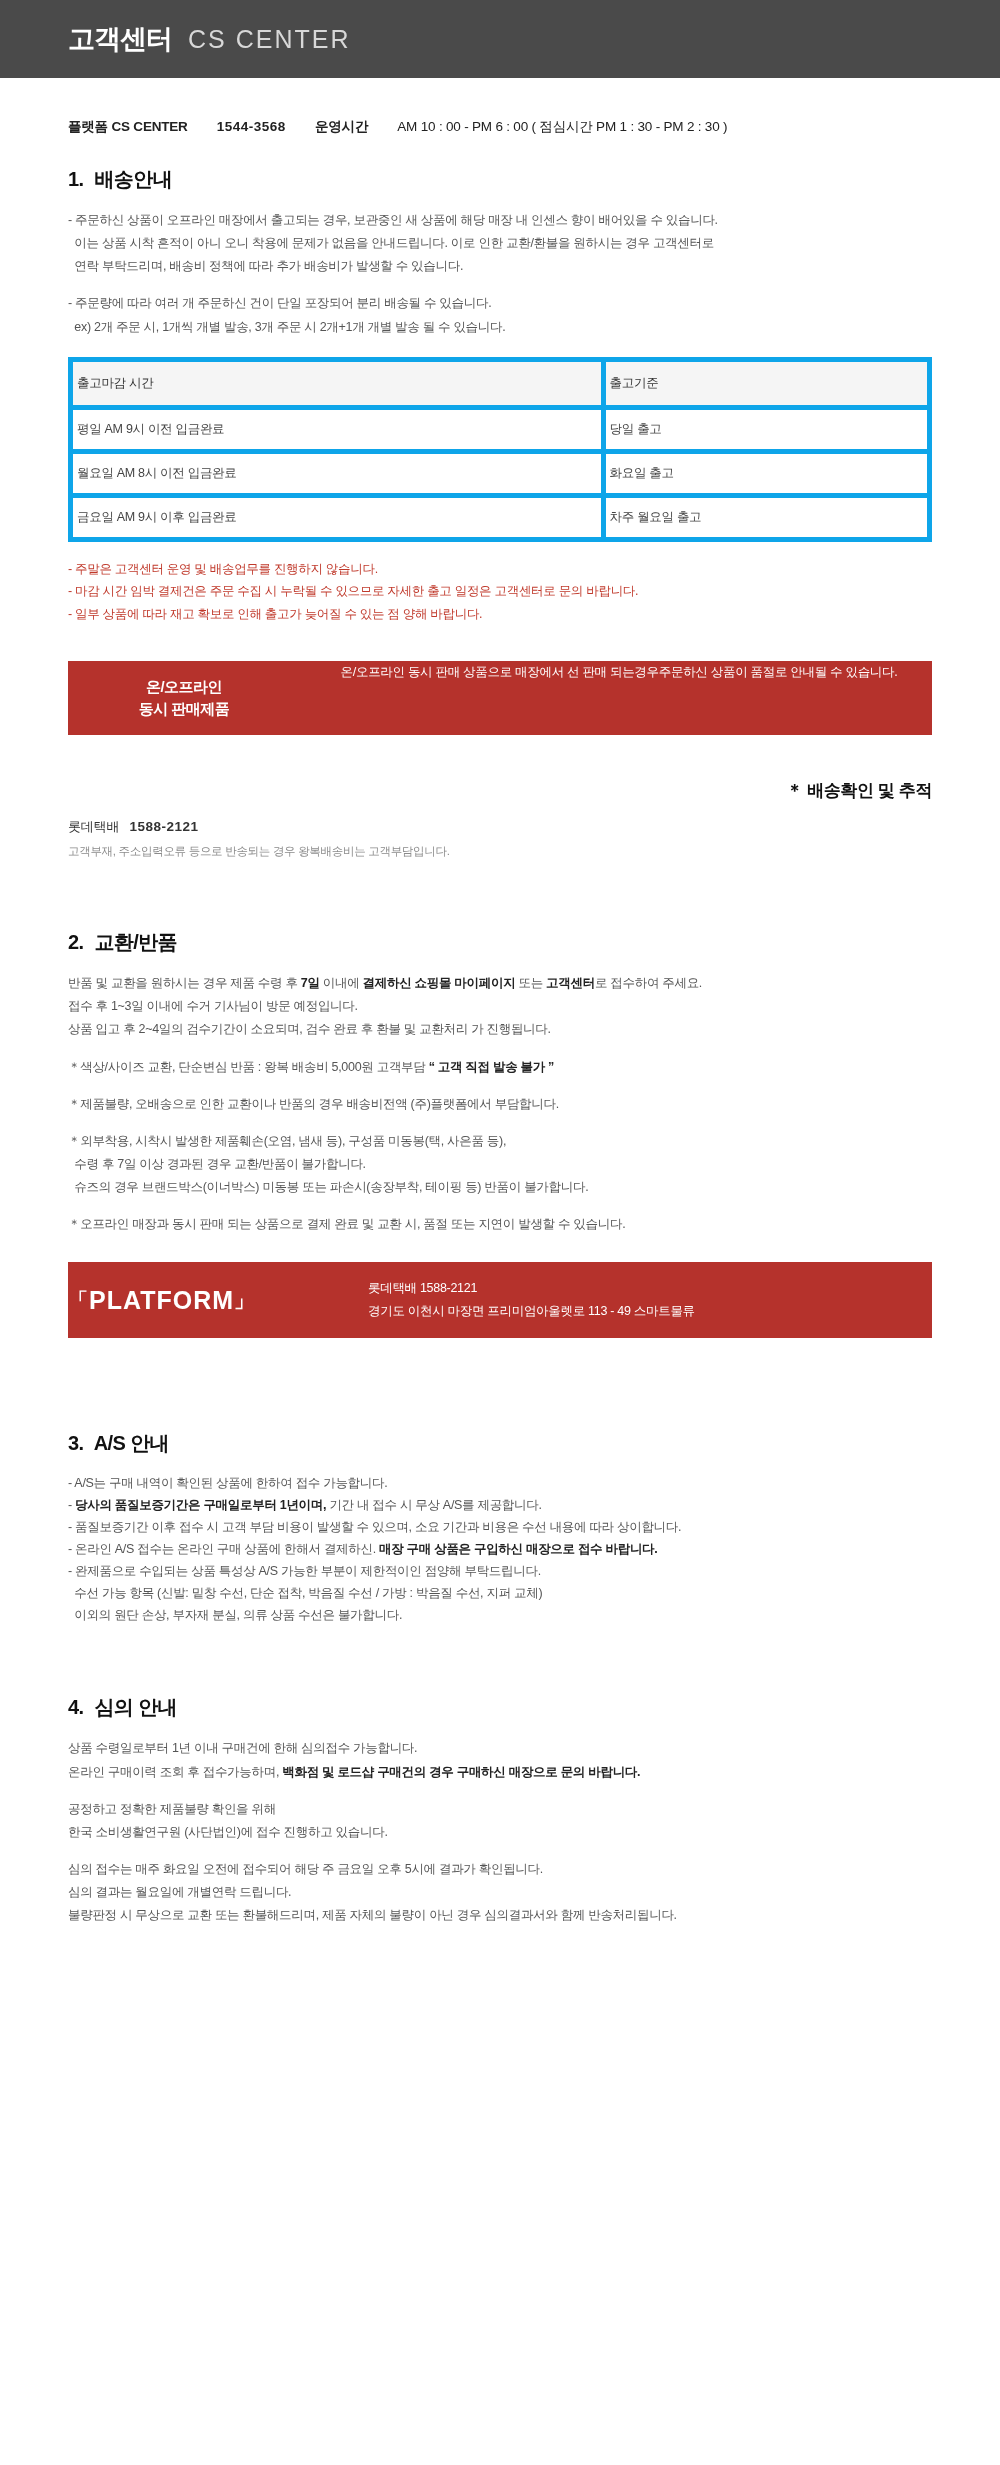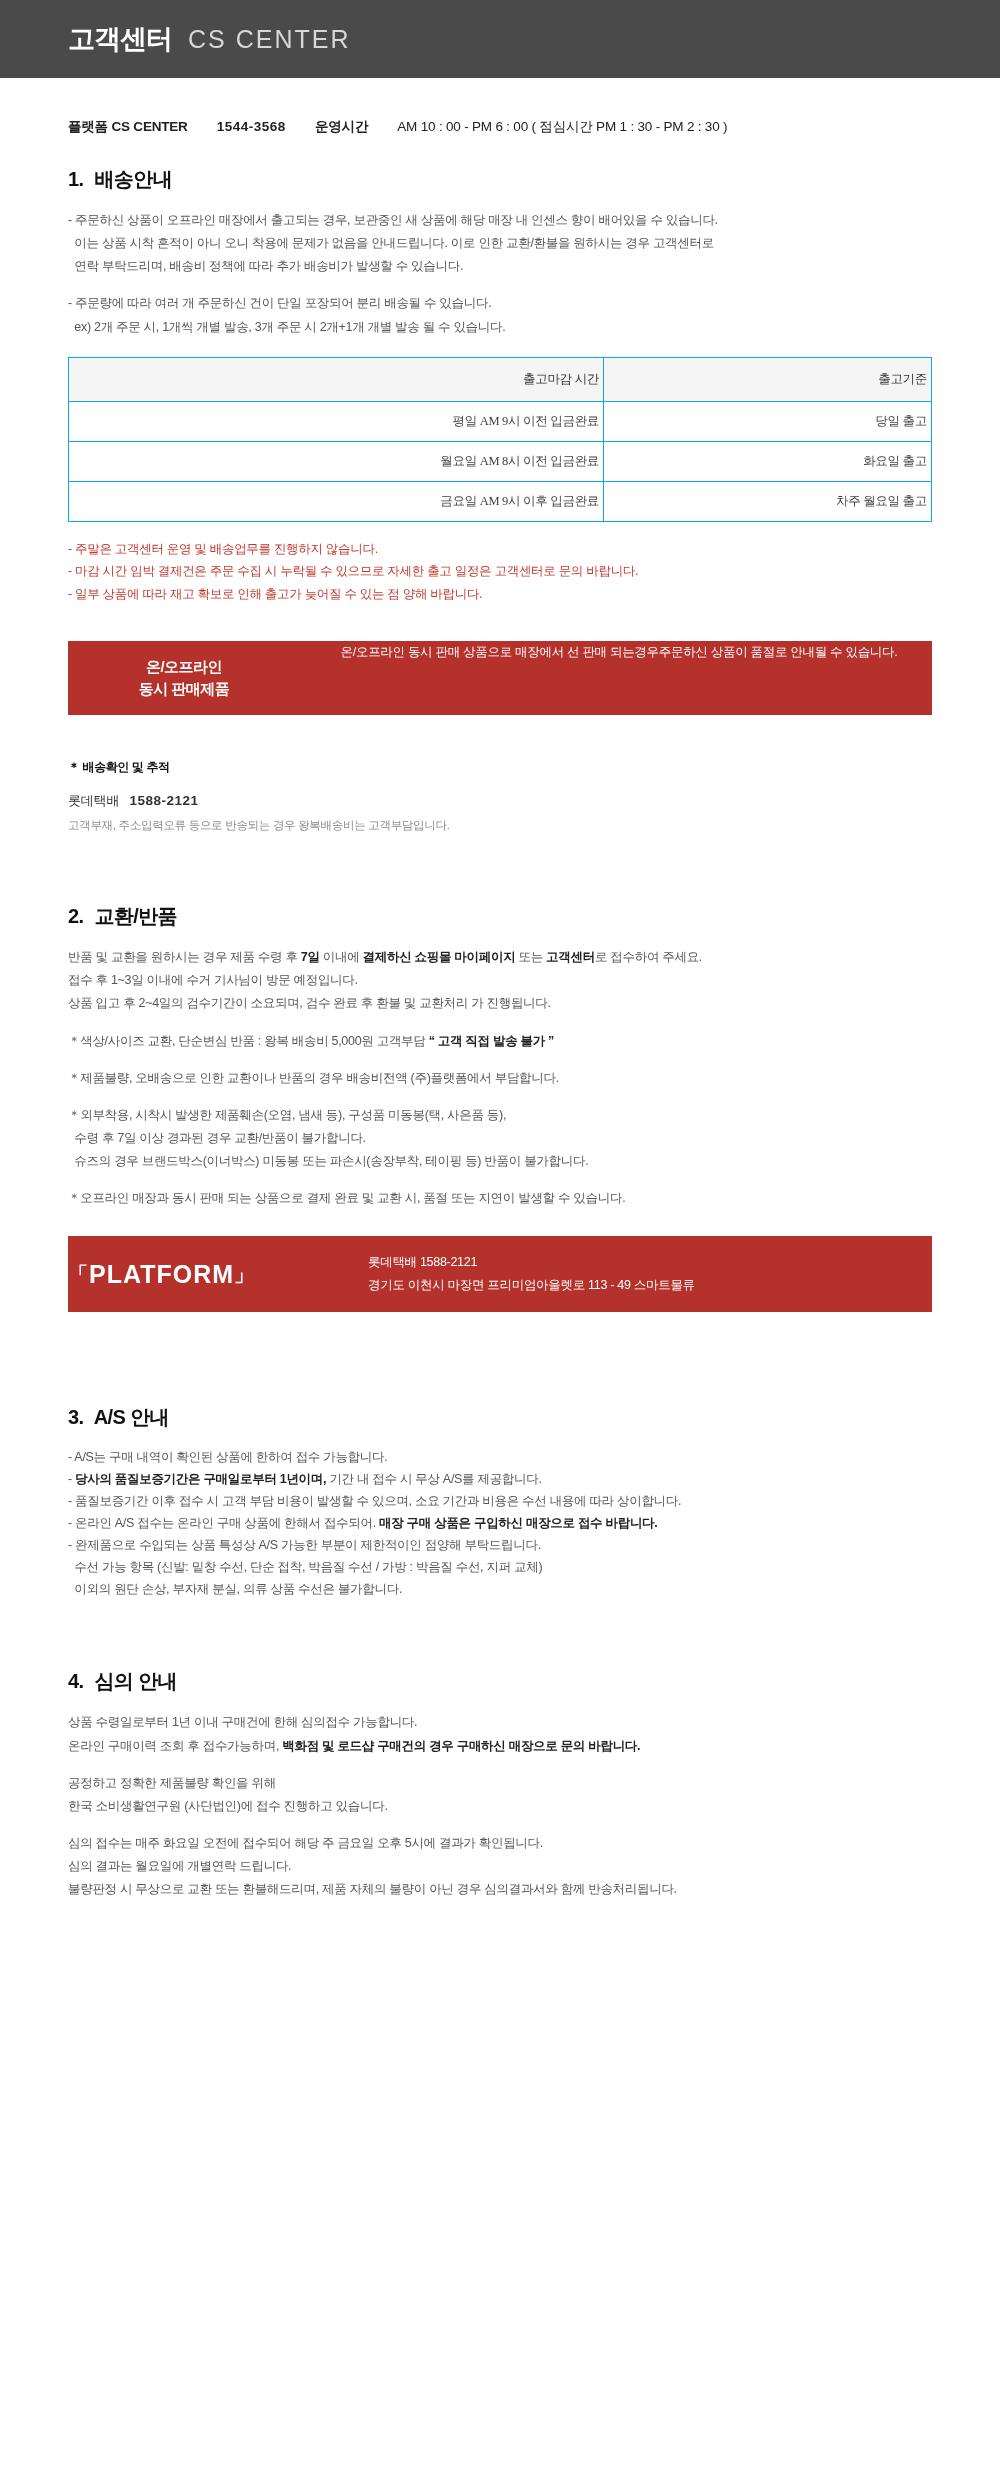--- a/index.html
+++ b/index.html
@@ -79,25 +79,24 @@
 
   
   table.ship {
     width: 100%;
     border-collapse: collapse;
     margin: 18px 0 16px 0;
     font-size: 12.5px;
     color: #444;
   }
   table.ship th, table.ship td {
-    border: 1px solid #0ea5e9;
-    text-align: right;
+    border: 5px solid #0ea5e9;
+    text-align: left;
     padding: 11px 4px;
     letter-spacing: -0.3px;
-    font-family: Liberation Serif, serif;
   }
   table.ship th {
     background: #f5f5f5;
     font-weight: normal;
     color: #333;
     padding: 13px 4px;
   }
   table.ship td.c1 { width: 62%; }
   table.ship td.c2 { width: 38%; }
 
@@ -135,25 +134,26 @@
     flex-direction: row;
     justify-content: center;
     font-size: 12.5px;
     line-height: 1.8;
     letter-spacing: -0.3px;
     padding-left: 6px;
   }
 
   
   .subhead {
-    font-size: 12px;
+    font-size: 17px;
     font-weight: bold;
     color: #111;
     margin: 44px 0 16px 0;
     letter-spacing: -0.4px;
+    text-align: right;
   }
   .courier {
     font-size: 13px;
     color: #333;
     margin-bottom: 8px;
     letter-spacing: -0.2px;
   }
   .courier .num { font-weight: bold; font-size: 13.5px; letter-spacing: 0.5px; }
   .note {
     font-size: 11.5px;
@@ -315,21 +315,21 @@
 
     <h2 class="sec">
       <span class="num">3.</span>
       <span>A/S 안내</span>
     </h2>
 
     <p class="para tight">
       <span>- A/S는 구매 내역이 확인된 상품에 한하여 접수 가능합니다.</span><br>
       <span>- </span><span class="b">당사의 품질보증기간은 구매일로부터 1년이며,</span><span> 기간 내 접수 시 무상 A/S를 제공합니다.</span><br>
       <span>- 품질보증기간 이후 접수 시 고객 부담 비용이 발생할 수 있으며, 소요 기간과 비용은 수선 내용에 따라 상이합니다.</span><br>
-      <span>- 온라인 A/S 접수는 온라인 구매 상품에 한해서 접수되어. </span><span class="b">매장 구매 상품은 구입하신 매장으로 접수 바랍니다.</span><br>
+      <span>- 온라인 A/S 접수는 온라인 구매 상품에 한해서 결제하신. </span><span class="b">매장 구매 상품은 구입하신 매장으로 접수 바랍니다.</span><br>
       <span>- 완제품으로 수입되는 상품 특성상 A/S 가능한 부분이 제한적이인 점양해 부탁드립니다.</span><br>
       &nbsp;&nbsp;<span>수선 가능 항목 (신발: 밑창 수선, 단순 접착, 박음질 수선 / 가방 : 박음질 수선, 지퍼 교체)</span><br>
       &nbsp;&nbsp;<span>이외의 원단 손상, 부자재 분실, 의류 상품 수선은 불가합니다.</span>
     </p>
 
     <div class="spacer-md"></div>
 
     <h2 class="sec">
       <span class="num">4.</span>
       <span>심의 안내</span>

